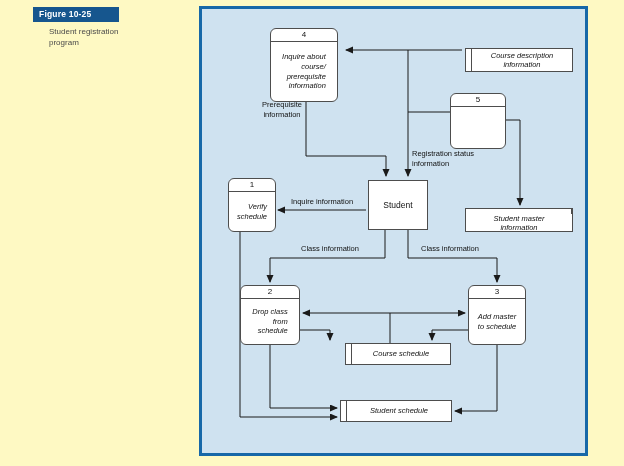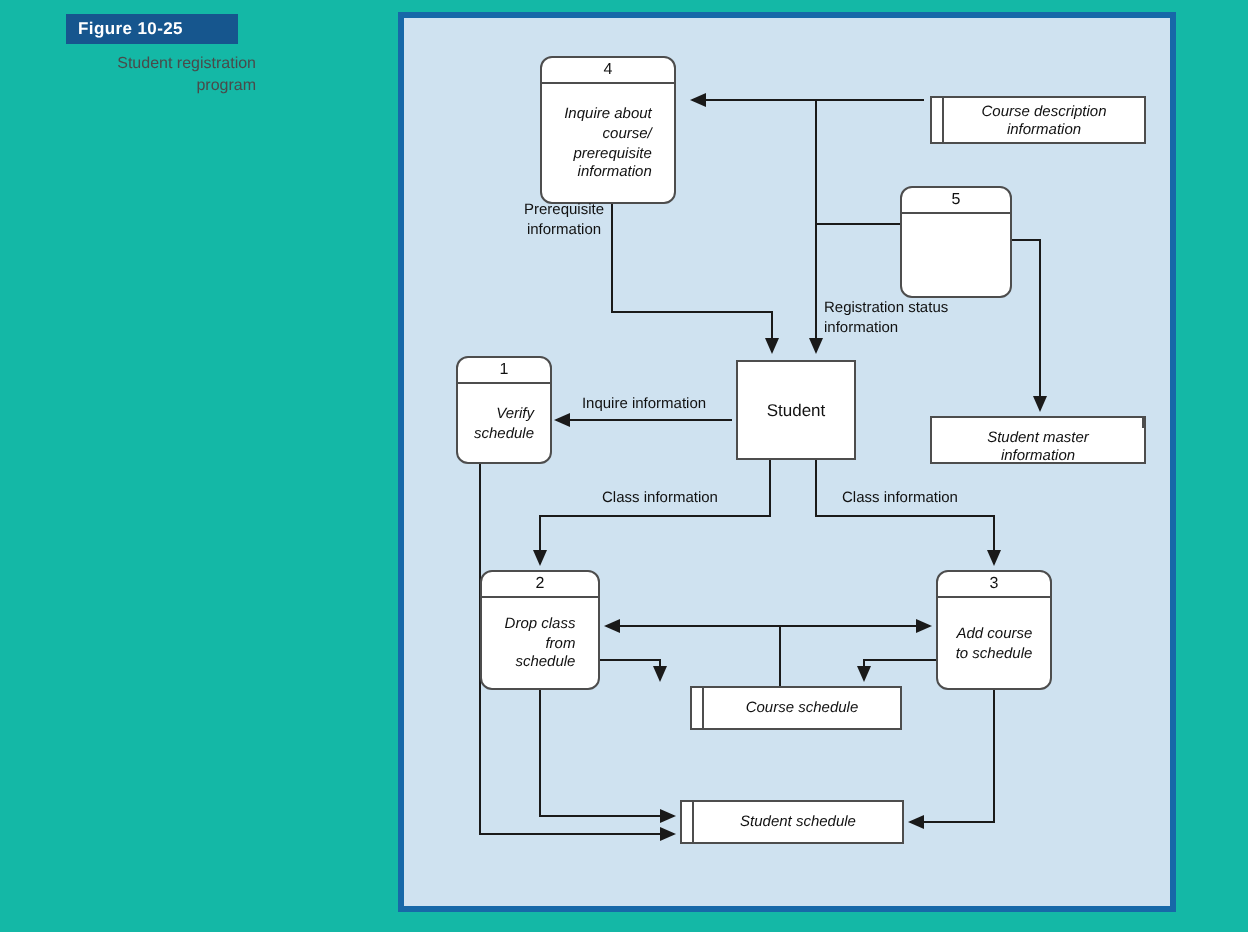--- a/index.html
+++ b/index.html
@@ -1,24 +1,24 @@
 <!DOCTYPE html>
 <html><head>
 <meta charset="utf-8">
 <style>
   html,body{margin:0;padding:0;background:#fff;}
-  #page{position:relative;width:624px;height:466px;background:#14b8a6;
+  #page{position:relative;width:624px;height:466px;background:#fef9c3;
         font-family:"Liberation Sans",sans-serif;overflow:hidden;}
 
   
   .fig-tab{position:absolute;left:33px;top:7px;width:86px;height:15px;
            background:#16568e;color:#ffffff;font-size:8.5px;font-weight:bold;
            line-height:15px;padding-left:6px;box-sizing:border-box;letter-spacing:.2px;}
-  .fig-caption{position:absolute;left:33px;top:27px;width:95px;
-           font-size:8px;color:#4a4a4a;line-height:1.35;text-align:right;}
+  .fig-caption{position:absolute;left:49px;top:27px;width:95px;
+           font-size:8px;color:#4a4a4a;line-height:1.35;}
 
   
   .frame{position:absolute;left:199px;top:6px;width:389px;height:450px;
          background:#cfe2f0;border:3px solid #1768a8;box-sizing:border-box;}
 
   svg.wires{position:absolute;left:0;top:0;z-index:1;pointer-events:none;}
 
   
   .node{position:absolute;z-index:2;background:#ffffff;border:1px solid #4d4d4d;
         box-sizing:border-box;display:flex;flex-direction:column;}
@@ -97,21 +97,21 @@
 
   <div class="node process" style="left:240px;top:285px;width:60px;height:60px;">
     <div class="p-num">2</div>
     <div class="p-label">Drop class
 from
 schedule</div>
   </div>
 
   <div class="node process" style="left:468px;top:285px;width:58px;height:60px;">
     <div class="p-num">3</div>
-    <div class="p-label">Add course
+    <div class="p-label">Add master
 to schedule</div>
   </div>
 
   <div class="node entity" style="left:368px;top:180px;width:60px;height:50px;">Student</div>
 
   <div class="node store" style="left:465px;top:48px;width:108px;height:24px;">
     <span class="store-edge"></span>
     <span class="store-label">Course description
 information</span>
   </div>

